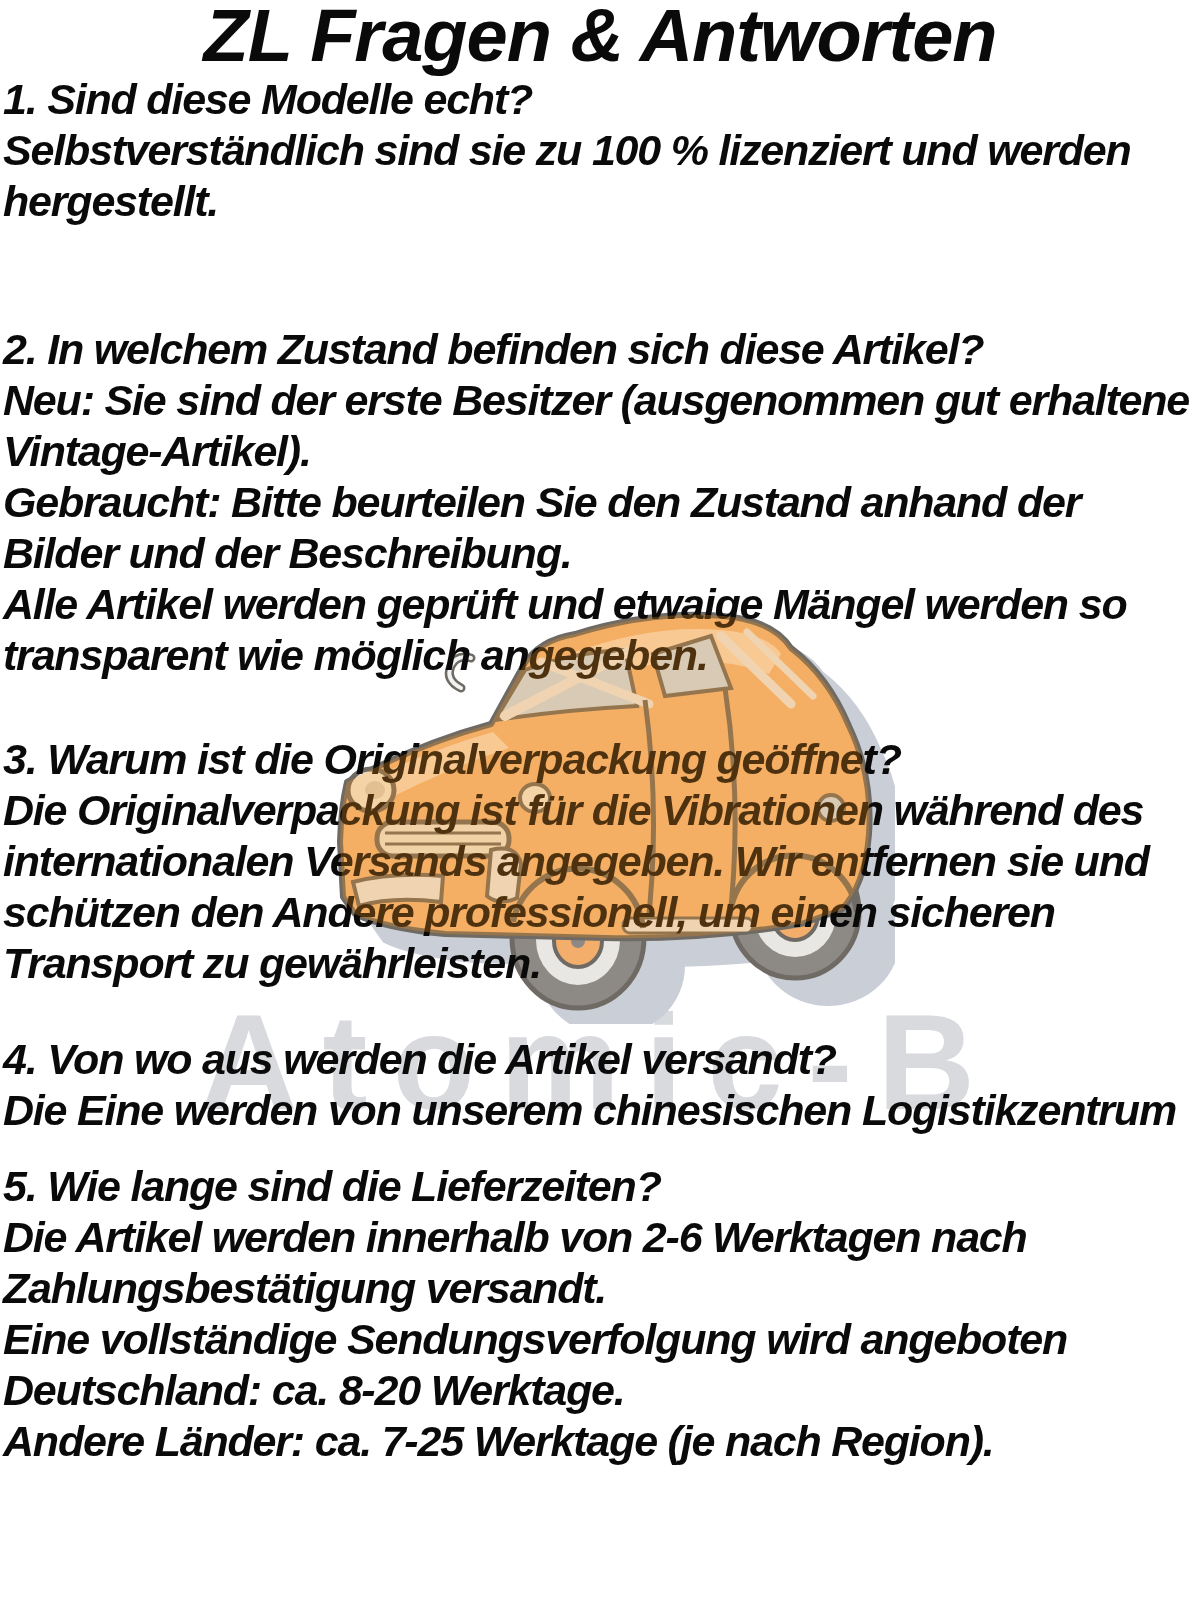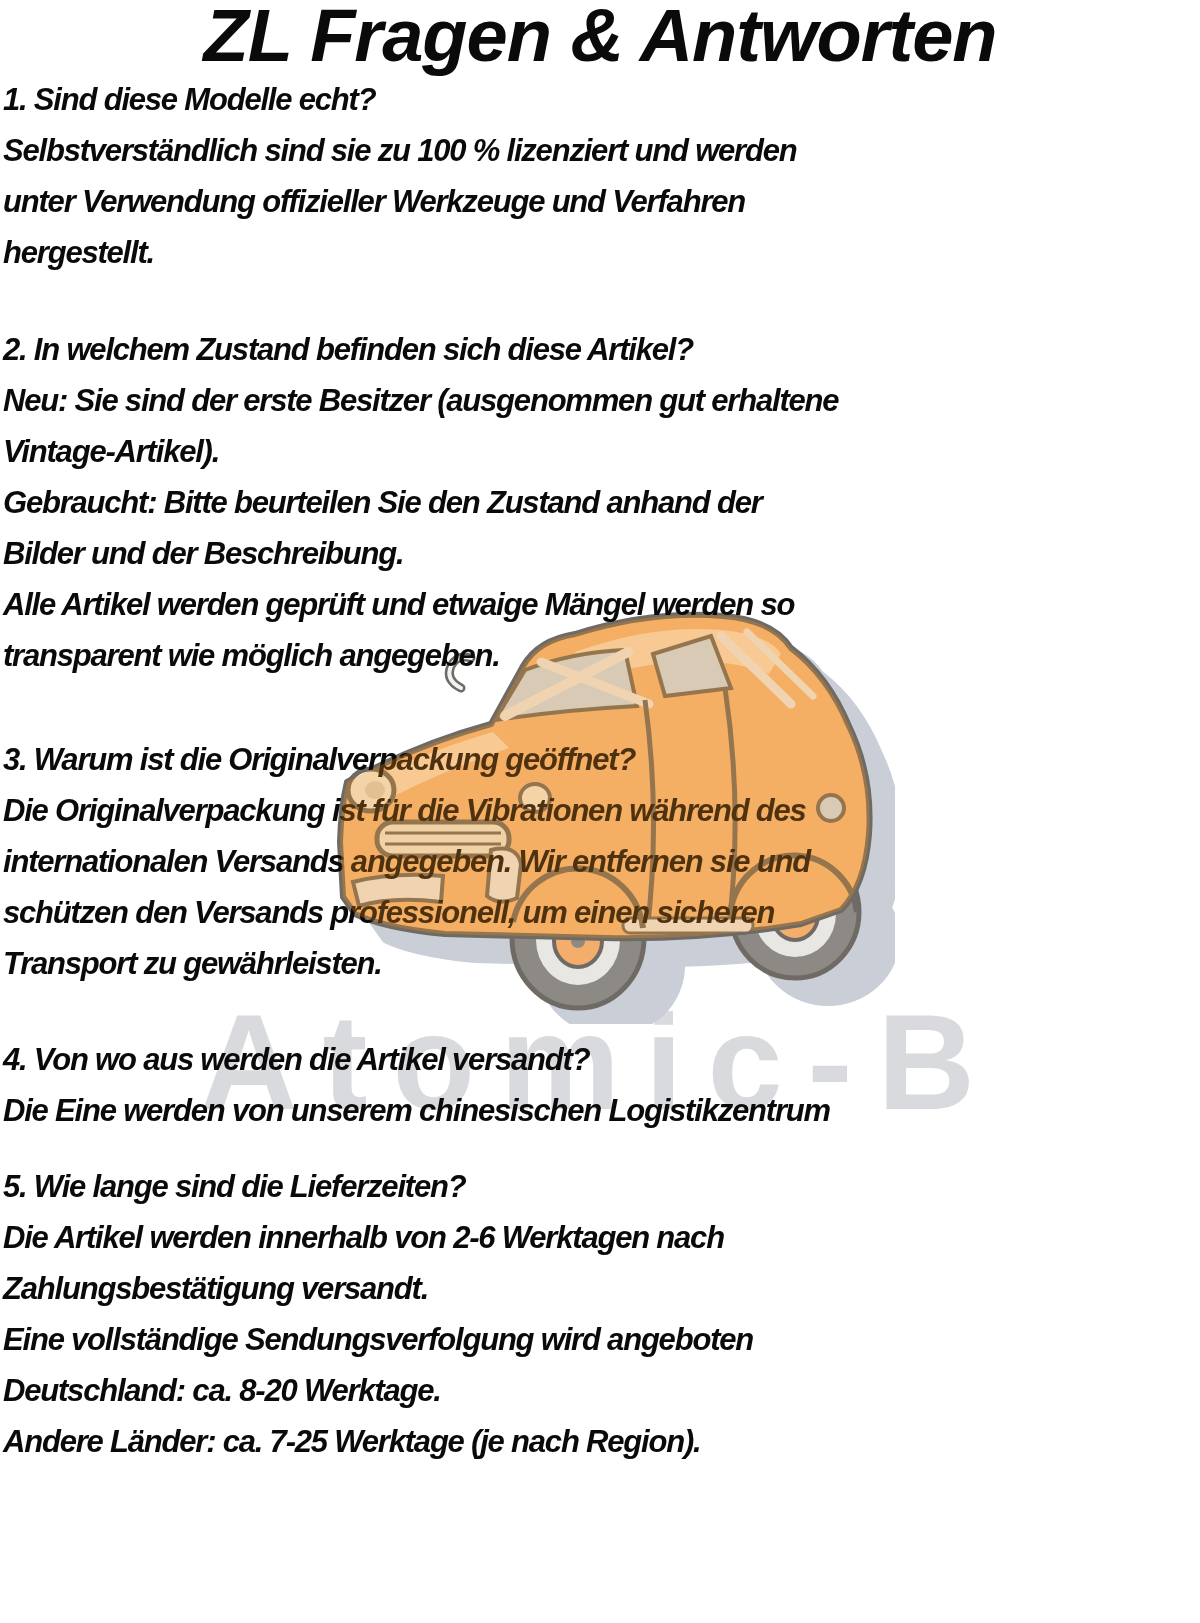--- a/index.html
+++ b/index.html
@@ -7,21 +7,21 @@
     position:relative;width:1200px;height:1623px;background:#ffffff;
     overflow:hidden;font-family:"Liberation Sans",sans-serif;
   }
   .page-title{
     position:absolute;top:-6px;left:0;width:100%;margin:0;
     text-align:center;font-size:74px;line-height:84px;font-weight:700;font-style:italic;
     letter-spacing:-1px;color:#0a0a0a;white-space:nowrap;z-index:1;
   }
   .blk{position:absolute;left:3px;width:1197px;z-index:1;}
   .blk .ln{
-    font-size:31px;line-height:51px;font-weight:700;font-style:italic;
+    font-size:43px;line-height:51px;font-weight:700;font-style:italic;
     letter-spacing:-1.2px;color:#0a0a0a;white-space:nowrap;
   }
   .wm-car{position:absolute;left:323px;top:592px;width:572px;height:432px;z-index:0;}
   .wm-tint{position:absolute;left:323px;top:592px;width:572px;height:432px;z-index:2;pointer-events:none;}
   .wm-brand{
     position:absolute;left:200px;top:995px;z-index:0;
     font-size:135px;line-height:1;font-weight:700;letter-spacing:25px;
     color:#d9dade;white-space:nowrap;
   }
 </style>
@@ -83,37 +83,36 @@
     <circle cx="508" cy="216" r="13" fill="#cfe4f6" stroke="#6f6a63" stroke-width="4"></circle>
     <path d="M190,330 A66,68 0 0 1 320,336" fill="none" stroke="#6f6a63" stroke-width="6"></path>
     <path d="M408,316 A64,66 0 0 1 534,320" fill="none" stroke="#6f6a63" stroke-width="6"></path>
   </svg>
 
   <h1 class="page-title">ZL Fragen &amp; Antworten</h1>
 
   <section class="blk" style="top:74px">
       <div class="ln">1. Sind diese Modelle echt?</div>
       <div class="ln">Selbstverständlich sind sie zu 100 % lizenziert und werden</div>
-      <div class="ln">unter Verwendung offizieller Werkzeuge und Verfahren</div>
       <div class="ln">hergestellt.</div>
     </section>
   <section class="blk" style="top:324px">
       <div class="ln">2. In welchem Zustand befinden sich diese Artikel?</div>
       <div class="ln">Neu: Sie sind der erste Besitzer (ausgenommen gut erhaltene</div>
       <div class="ln">Vintage-Artikel).</div>
       <div class="ln">Gebraucht: Bitte beurteilen Sie den Zustand anhand der</div>
       <div class="ln">Bilder und der Beschreibung.</div>
       <div class="ln">Alle Artikel werden geprüft und etwaige Mängel werden so</div>
       <div class="ln">transparent wie möglich angegeben.</div>
     </section>
   <section class="blk" style="top:734px">
       <div class="ln">3. Warum ist die Originalverpackung geöffnet?</div>
       <div class="ln">Die Originalverpackung ist für die Vibrationen während des</div>
       <div class="ln">internationalen Versands angegeben. Wir entfernen sie und</div>
-      <div class="ln">schützen den Versands professionell, um einen sicheren</div>
+      <div class="ln">schützen den Andere professionell, um einen sicheren</div>
       <div class="ln">Transport zu gewährleisten.</div>
     </section>
   <section class="blk" style="top:1034px">
       <div class="ln">4. Von wo aus werden die Artikel versandt?</div>
       <div class="ln">Die Eine werden von unserem chinesischen Logistikzentrum</div>
     </section>
   <section class="blk" style="top:1161px">
       <div class="ln">5. Wie lange sind die Lieferzeiten?</div>
       <div class="ln">Die Artikel werden innerhalb von 2-6 Werktagen nach</div>
       <div class="ln">Zahlungsbestätigung versandt.</div>

